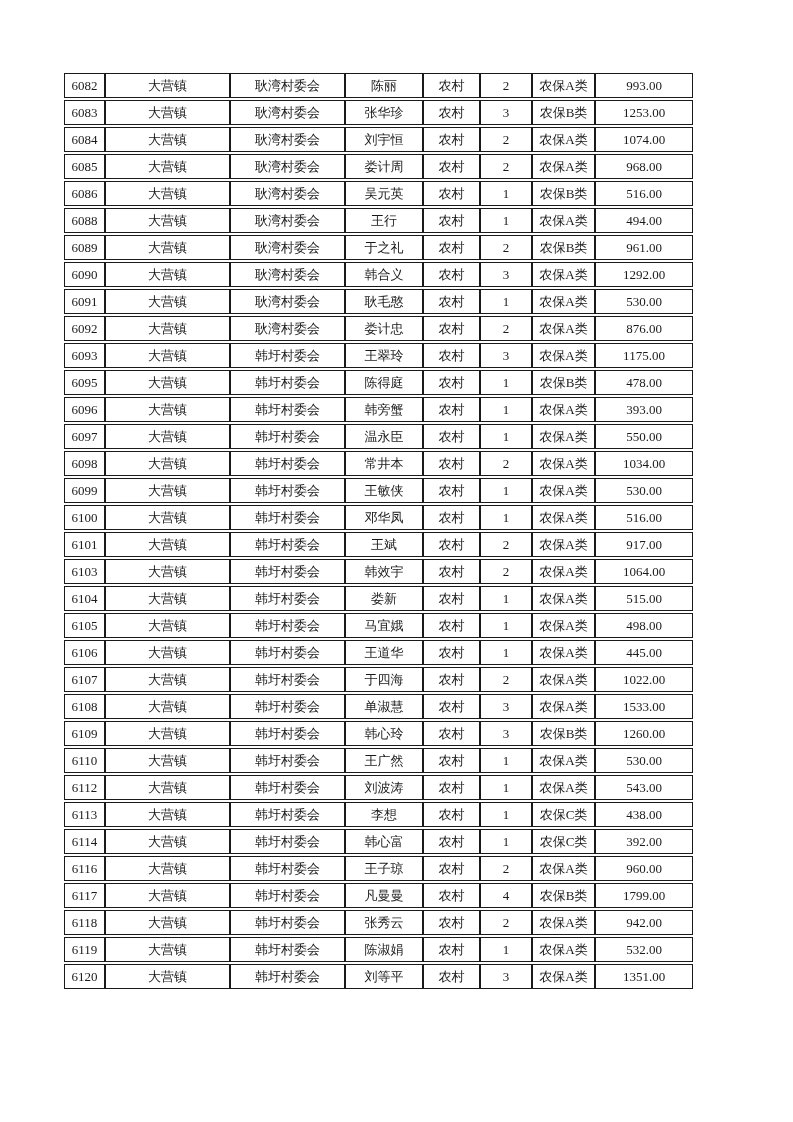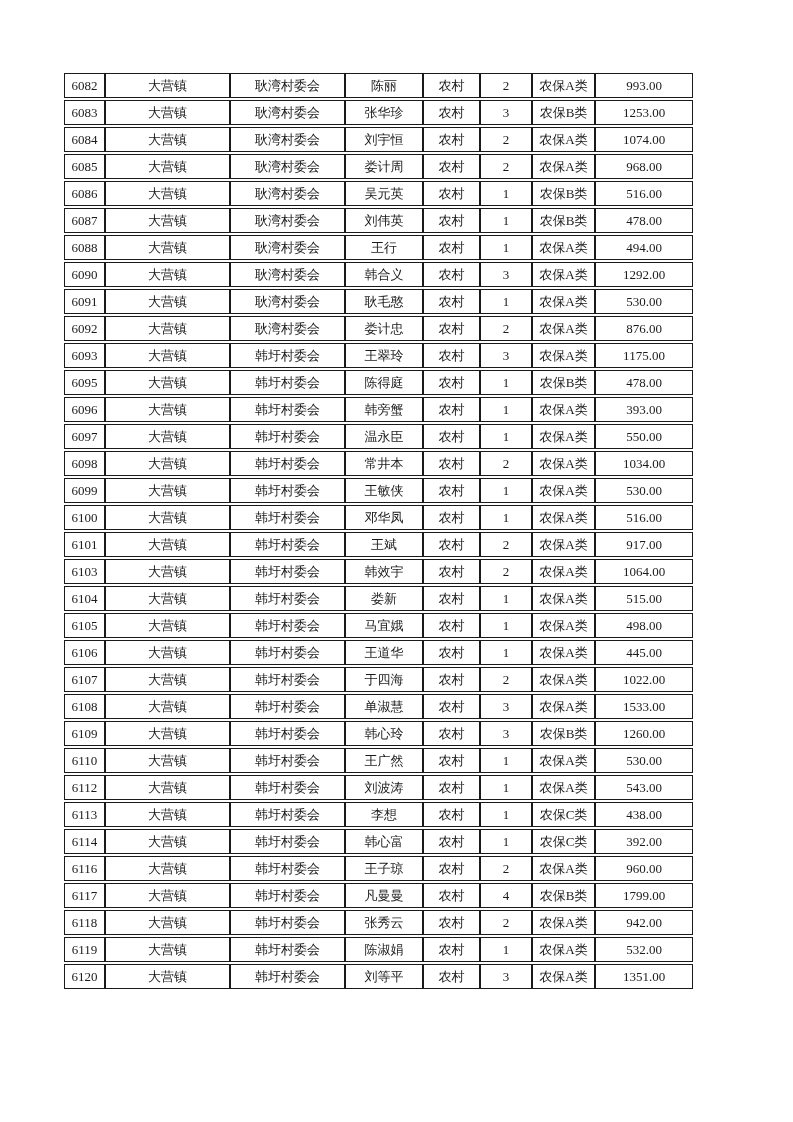--- a/index.html
+++ b/index.html
@@ -113,38 +113,38 @@
           <td>6086</td>
           <td>大营镇</td>
           <td>耿湾村委会</td>
           <td>吴元英</td>
           <td>农村</td>
           <td>1</td>
           <td>农保B类</td>
           <td>516.00</td>
         </tr>
         <tr>
-          <td>6087</td>
-          <td>大营镇</td>
-          <td>耿湾村委会</td>
-          <td>刘伟英</td>
-          <td>农村</td>
-          <td>1</td>
-          <td>农保B类</td>
-          <td>478.00</td>
-        </tr>
-        <tr>
           <td>6088</td>
           <td>大营镇</td>
           <td>耿湾村委会</td>
           <td>王行</td>
           <td>农村</td>
           <td>1</td>
           <td>农保A类</td>
           <td>494.00</td>
+        </tr>
+        <tr>
+          <td>6089</td>
+          <td>大营镇</td>
+          <td>耿湾村委会</td>
+          <td>于之礼</td>
+          <td>农村</td>
+          <td>2</td>
+          <td>农保B类</td>
+          <td>961.00</td>
         </tr>
         <tr>
           <td>6090</td>
           <td>大营镇</td>
           <td>耿湾村委会</td>
           <td>韩合义</td>
           <td>农村</td>
           <td>3</td>
           <td>农保A类</td>
           <td>1292.00</td>

